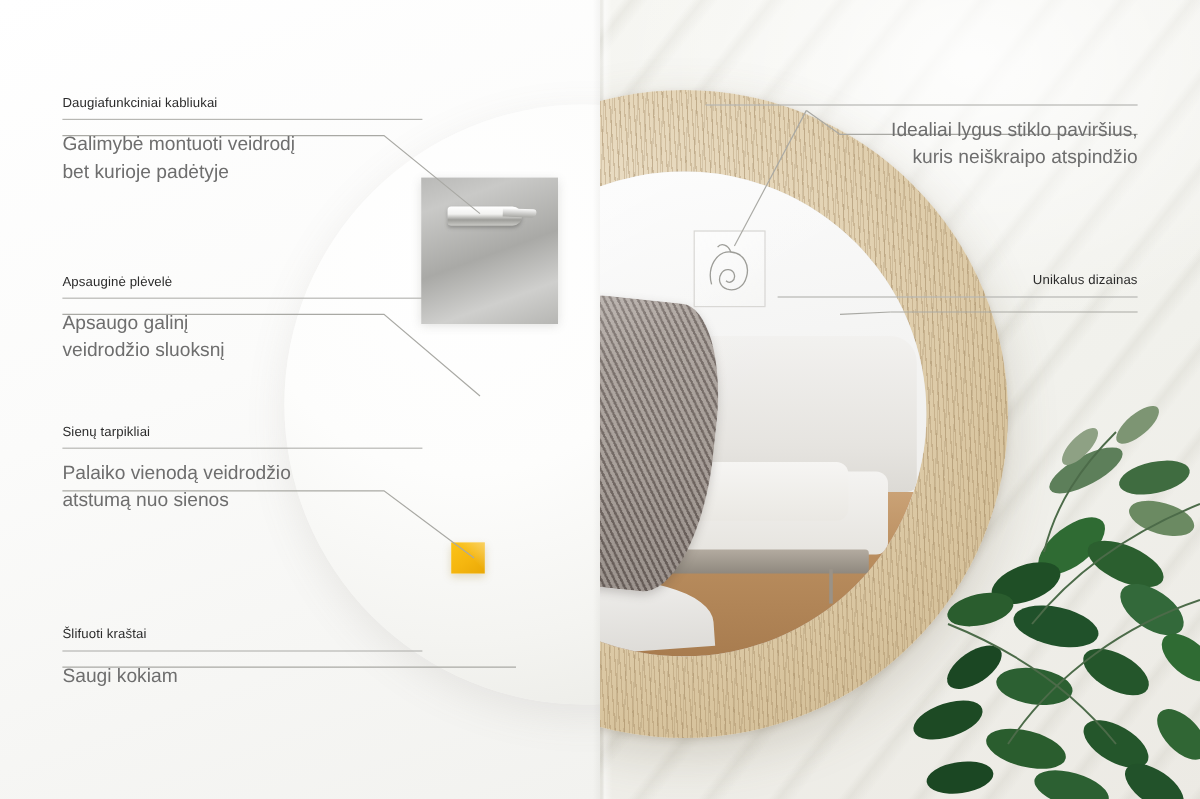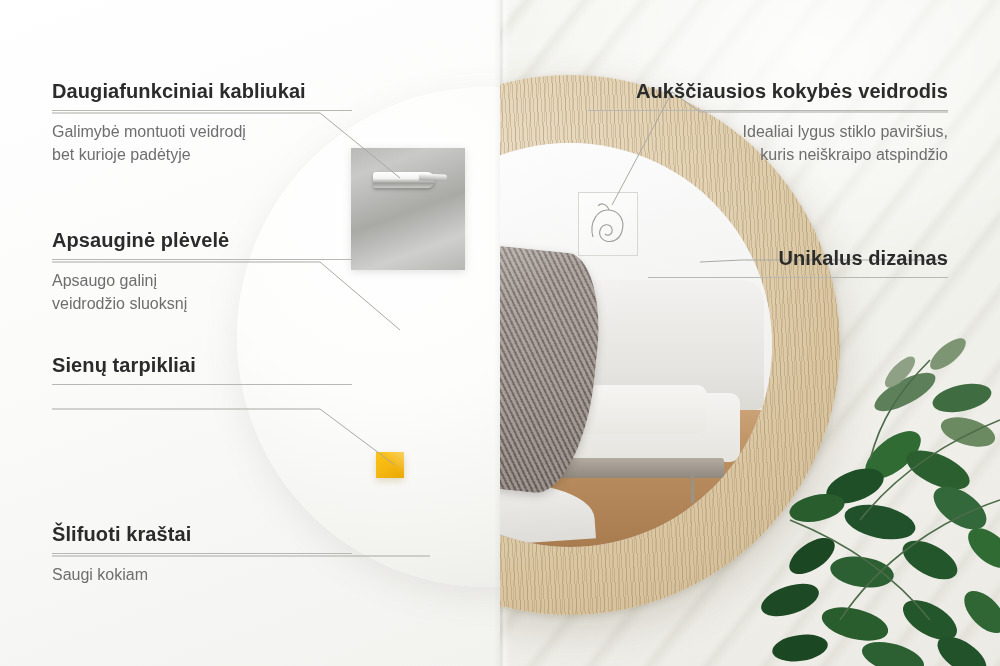--- a/index.html
+++ b/index.html
@@ -93,21 +93,21 @@
   .refl-haze{position:absolute;left:0;top:0;width:100%;height:100%;
     background:linear-gradient(150deg,rgba(255,255,255,.55) 0%,rgba(255,255,255,.05) 38%,rgba(255,255,255,0) 60%);}
 
   
   .artwork{position:absolute;left:578px;top:192px;width:58px;height:62px;
     background:linear-gradient(150deg,rgba(255,255,255,.55),rgba(245,245,243,.30));
     border:1px solid rgba(190,188,182,.55);}
 
   
   .callout{position:absolute;}
-  .c-title{font-size:20px;font-weight:bold;color:#2b2b2b;letter-spacing:.1px;white-space:nowrap;}
+  .c-title{font-size:11px;font-weight:normal;color:#2b2b2b;letter-spacing:.1px;white-space:nowrap;}
   .c-body{font-size:16px;color:#6e6e6e;line-height:1.45;white-space:pre-line;}
   .left .c-title,.left .c-body{text-align:left;}
   .right .c-title,.right .c-body{text-align:right;}
   .rule{height:1px;background:#b7b7b3;margin:7px 0 9px 0;}
 
   .leader{position:absolute;left:0;top:0;width:1000px;height:666px;pointer-events:none;}
 </style>
 </head>
 <body>
 
@@ -211,33 +211,34 @@
   <div class="callout left" style="left:52px;top:229px;width:300px;">
     <div class="c-title">Apsauginė plėvelė</div>
     <div class="rule"></div>
     <div class="c-body">Apsaugo galinį
 veidrodžio sluoksnį</div>
   </div>
 
   <div class="callout left" style="left:52px;top:354px;width:300px;">
     <div class="c-title">Sienų tarpikliai</div>
     <div class="rule"></div>
+    <div class="c-body">Palaiko vienodą veidrodžio
+atstumą nuo sienos</div>
   </div>
 
   <div class="callout left" style="left:52px;top:523px;width:300px;">
     <div class="c-title">Šlifuoti kraštai</div>
     <div class="rule"></div>
     <div class="c-body">Saugi kokiam</div>
   </div>
 
   <div class="callout right" style="left:588px;top:80px;width:360px;">
-    <div class="c-title">Aukščiausios kokybės veidrodis</div>
     <div class="rule"></div>
     <div class="c-body">Idealiai lygus stiklo paviršius,
 kuris neiškraipo atspindžio</div>
   </div>
 
-  <div class="callout right" style="left:648px;top:228px;width:300px;margin-top:19px;">
+  <div class="callout right" style="left:648px;top:228px;width:300px;">
     <div class="c-title">Unikalus dizainas</div>
     <div class="rule"></div>
   </div>
 
 </div>
 
 </body></html>

